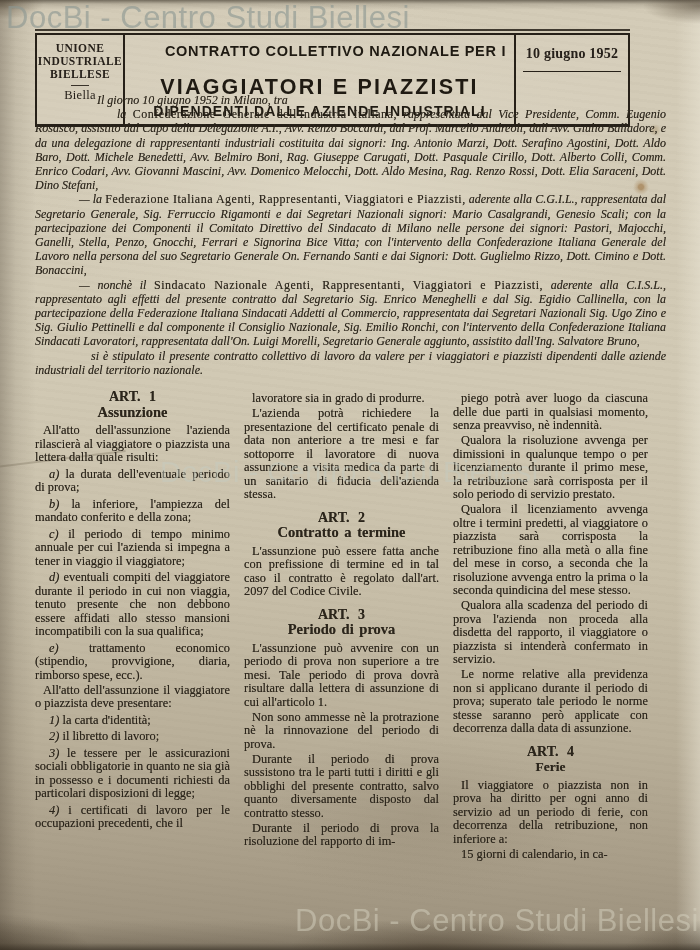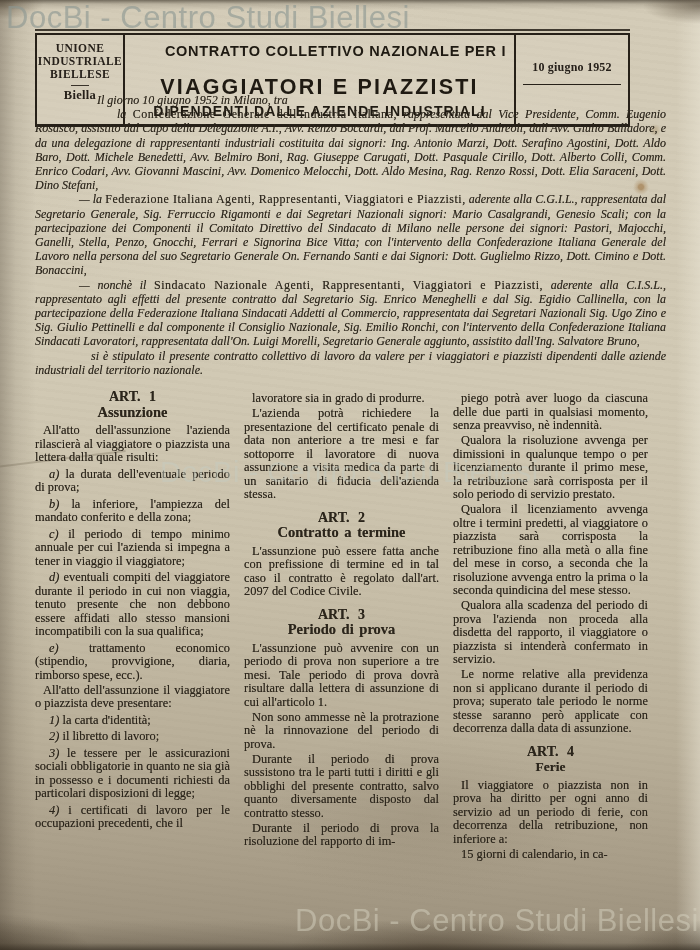--- a/index.html
+++ b/index.html
@@ -40,27 +40,27 @@
     display:flex;box-sizing:border-box;
     border:2.2px solid #262018;border-bottom-width:3.5px;z-index:2;
     background:rgba(222,216,200,.25);
   }
   .masthead::before{content:"";position:absolute;left:-2px;right:-2px;top:-6px;height:1.6px;
     background:rgba(38,32,24,.85);}
   .cell{box-sizing:border-box;}
   .org-cell{width:88px;border-right:2.2px solid #262018;text-align:center;padding-top:7px;
     font-weight:700;font-size:11.5px;line-height:13px;letter-spacing:.4px;color:#26201a;}
   .org-dash{width:18px;border-top:1.4px solid #3a332a;margin:4px auto 3px;}
-  .org-city{font-size:12.5px;font-weight:700;letter-spacing:.3px;}
+  .org-city{font-size:12.5px;font-weight:400;letter-spacing:.3px;}
   .title-cell{flex:1;border-right:2.2px solid #262018;text-align:center;
     font-family:"Liberation Sans", sans-serif;font-weight:700;color:#1f1a12;}
   .t1{font-size:14.5px;letter-spacing:.7px;margin-top:8px;padding-left:32px;}
   .t2{font-size:21.5px;letter-spacing:2.2px;margin-top:16px;}
   .t3{font-size:14px;letter-spacing:1.1px;margin-top:3px;}
-  .date-cell{width:112px;text-align:center;padding-top:25px;font-weight:700;font-size:12px;
+  .date-cell{width:112px;text-align:center;padding-top:11px;font-weight:700;font-size:14px;
     letter-spacing:.2px;color:#26201a;}
   .date-rule{margin:9px 7px 0;border-top:1.6px solid #262018;}
 
   
   .content{position:relative;margin:0 34px 0 35px;padding-top:93px;z-index:2;
     text-shadow:0 0 .4px rgba(43,37,28,.55);}
   .preamble{font-style:italic;font-size:12px;line-height:14.2px;text-align:justify;
     color:#2e281e;}
   .preamble p{margin:0;}
   .ind1{text-indent:62px;}

